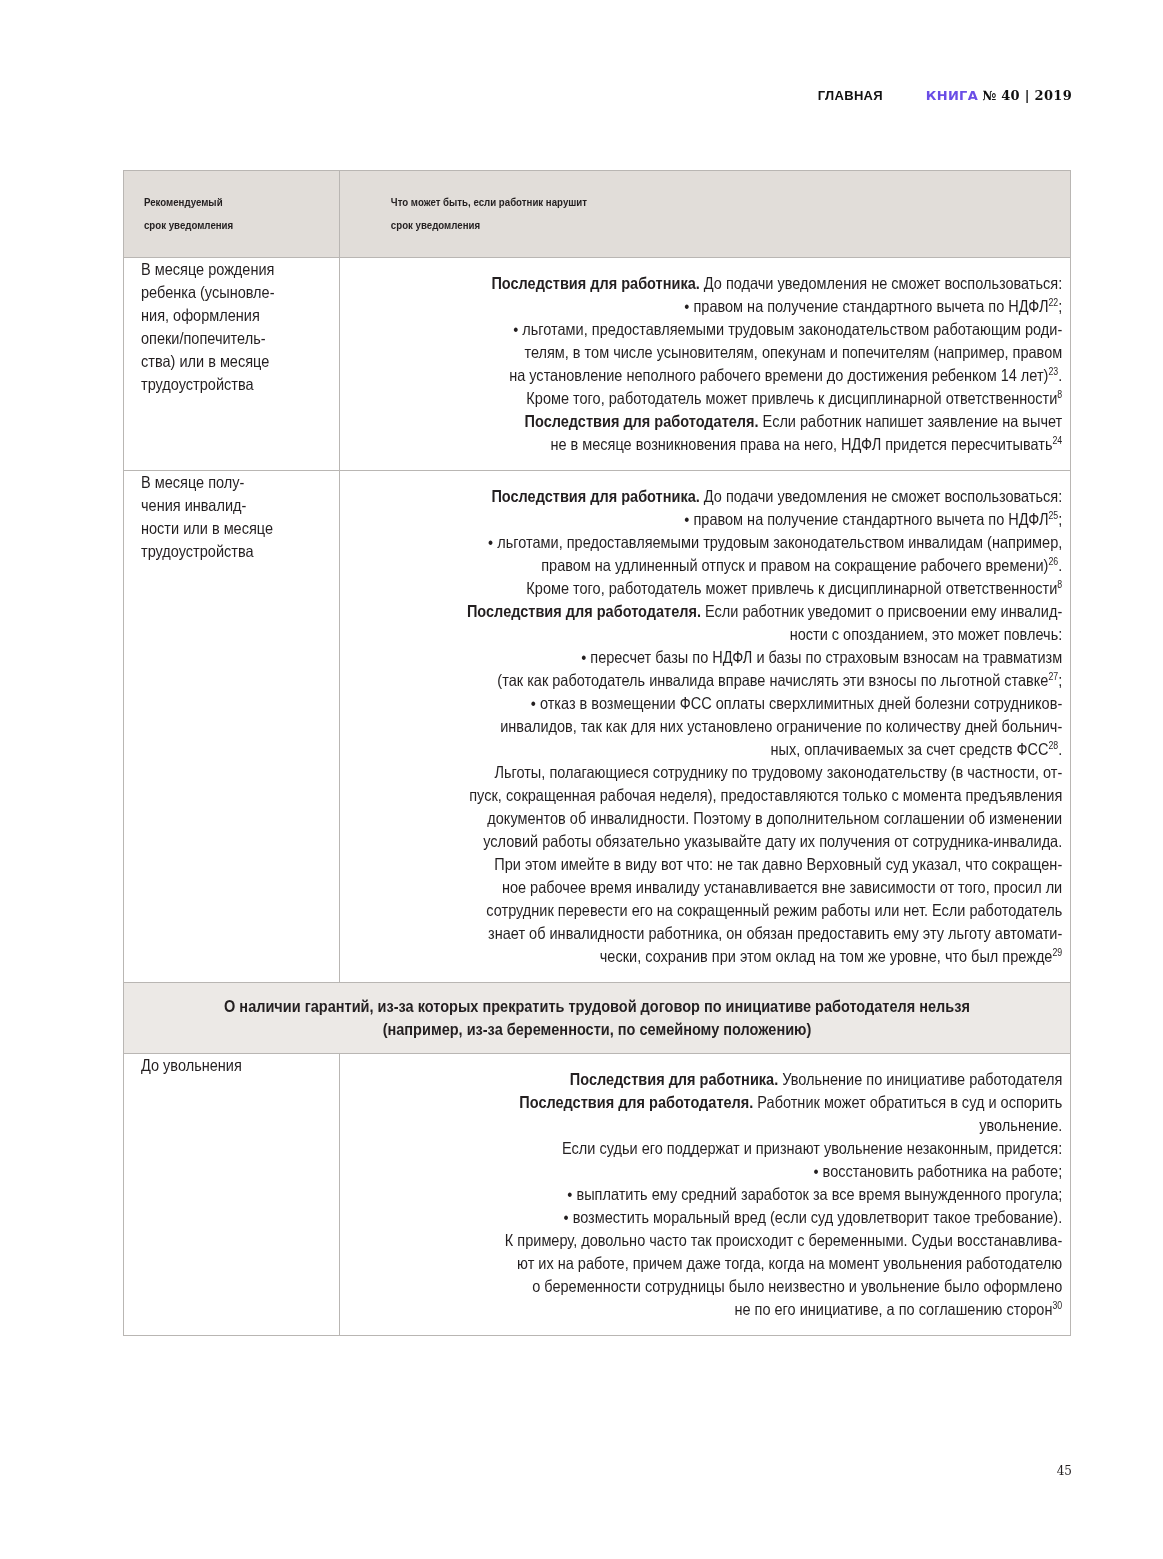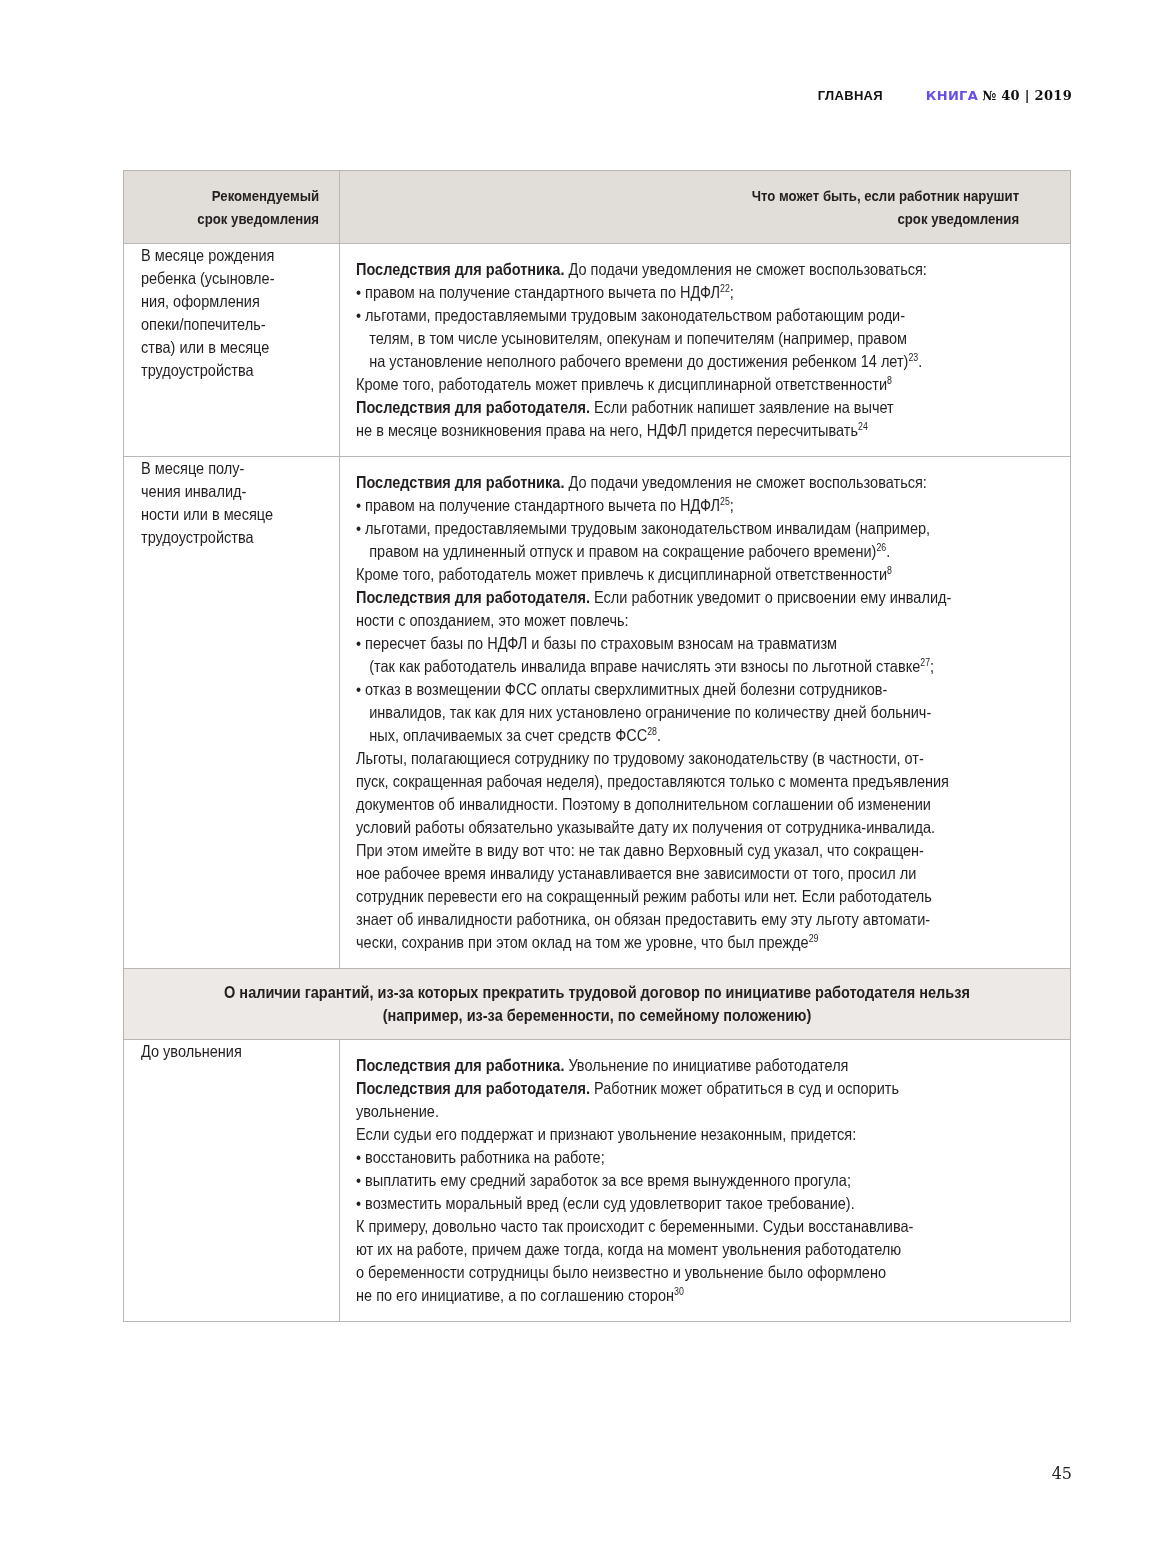--- a/index.html
+++ b/index.html
@@ -6,34 +6,34 @@
   body { width: 1163px; height: 1559px; position: relative; overflow: hidden;
          font-family: "Liberation Sans", sans-serif; color: #231f20; }
   .running-head { position: absolute; top: 88px; right: 91px; font-size: 13px; font-weight: bold;
                   letter-spacing: 0.3px; white-space: nowrap; }
   .running-head .brand1 { font-family: Liberation Sans, sans-serif; font-weight: bold; color: #111; }
   .running-head .brand2 { font-family: "DejaVu Sans", sans-serif; font-weight: bold; color: #6a4de6; margin-left: 39px; }
   .running-head .issue { font-family: "DejaVu Serif", serif; font-weight: bold; color: #111; }
   table.main { position: absolute; left: 123px; top: 170px; width: 948px; border-collapse: collapse;
                font-family: "Liberation Sans", sans-serif; }
   table.main td, table.main th { border: 1px solid #b9b6b3; }
-  th.colhead { background: #e1ddd9; height: 72px; font-size: 15px; font-weight: bold;
-               line-height: 23px; text-align: right; padding: 0 8px; transform-origin: center;
+  th.colhead { background: #e1ddd9; height: 72px; font-size: 11px; font-weight: bold;
+               line-height: 23px; text-align: left; padding: 7px 8px; transform-origin: center;
                font-stretch: condensed; }
   th.c1 { width: 199px; }
   td.section { background: #ece9e6; text-align: center; font-weight: bold; font-size: 16.5px;
                line-height: 23px; padding: 12px 20px; }
   td.left { vertical-align: top; padding: 0 10px 14px 17px; font-size: 16.5px; line-height: 23px; }
-  td.right { vertical-align: top; padding: 14px 10px 14px 16px; font-size: 16.5px; line-height: 23px; }
+  td.right { vertical-align: top; padding: 14px 10px 14px 16px; font-size: 16.5px; line-height: 23px; text-align: right; }
   .line { white-space: nowrap; }
   .indent { padding-left: 15px; }
   b { font-weight: bold; }
   sup { font-size: 10px; line-height: 0; vertical-align: 6px; }
   .page-number { position: absolute; top: 1464px; right: 91px; font-family: "DejaVu Serif", serif;
-                 font-size: 16px; color: #231f20; }
+                 font-size: 12px; color: #231f20; }
   .condwrap { transform: scaleX(0.88); transform-origin: left top; width: 114%; }
   .condwrap-c { transform: scaleX(0.88); transform-origin: center top; }
 </style>
 </head>
 <body>
 
 <div class="running-head">
   <span class="brand1">ГЛАВНАЯ</span>
   <span class="brand2">КНИГА</span>
   <span class="issue">№ 40 | 2019</span>

